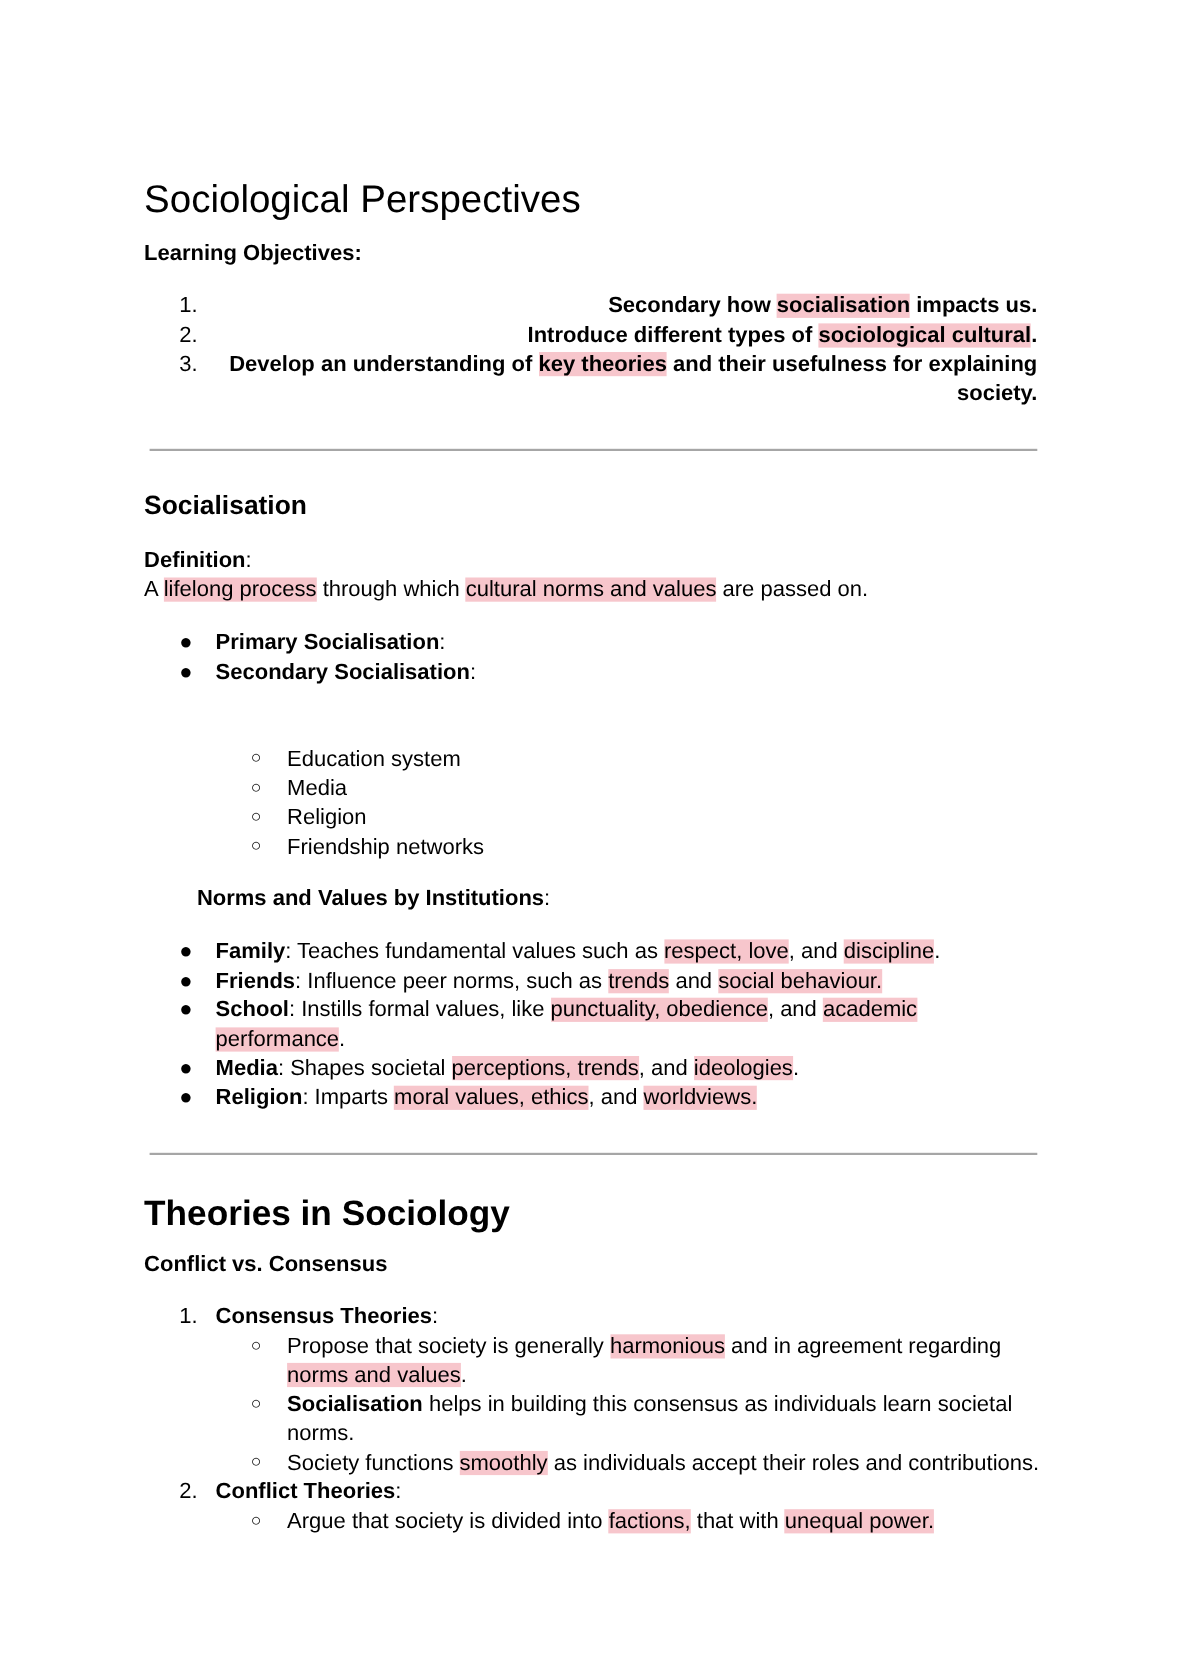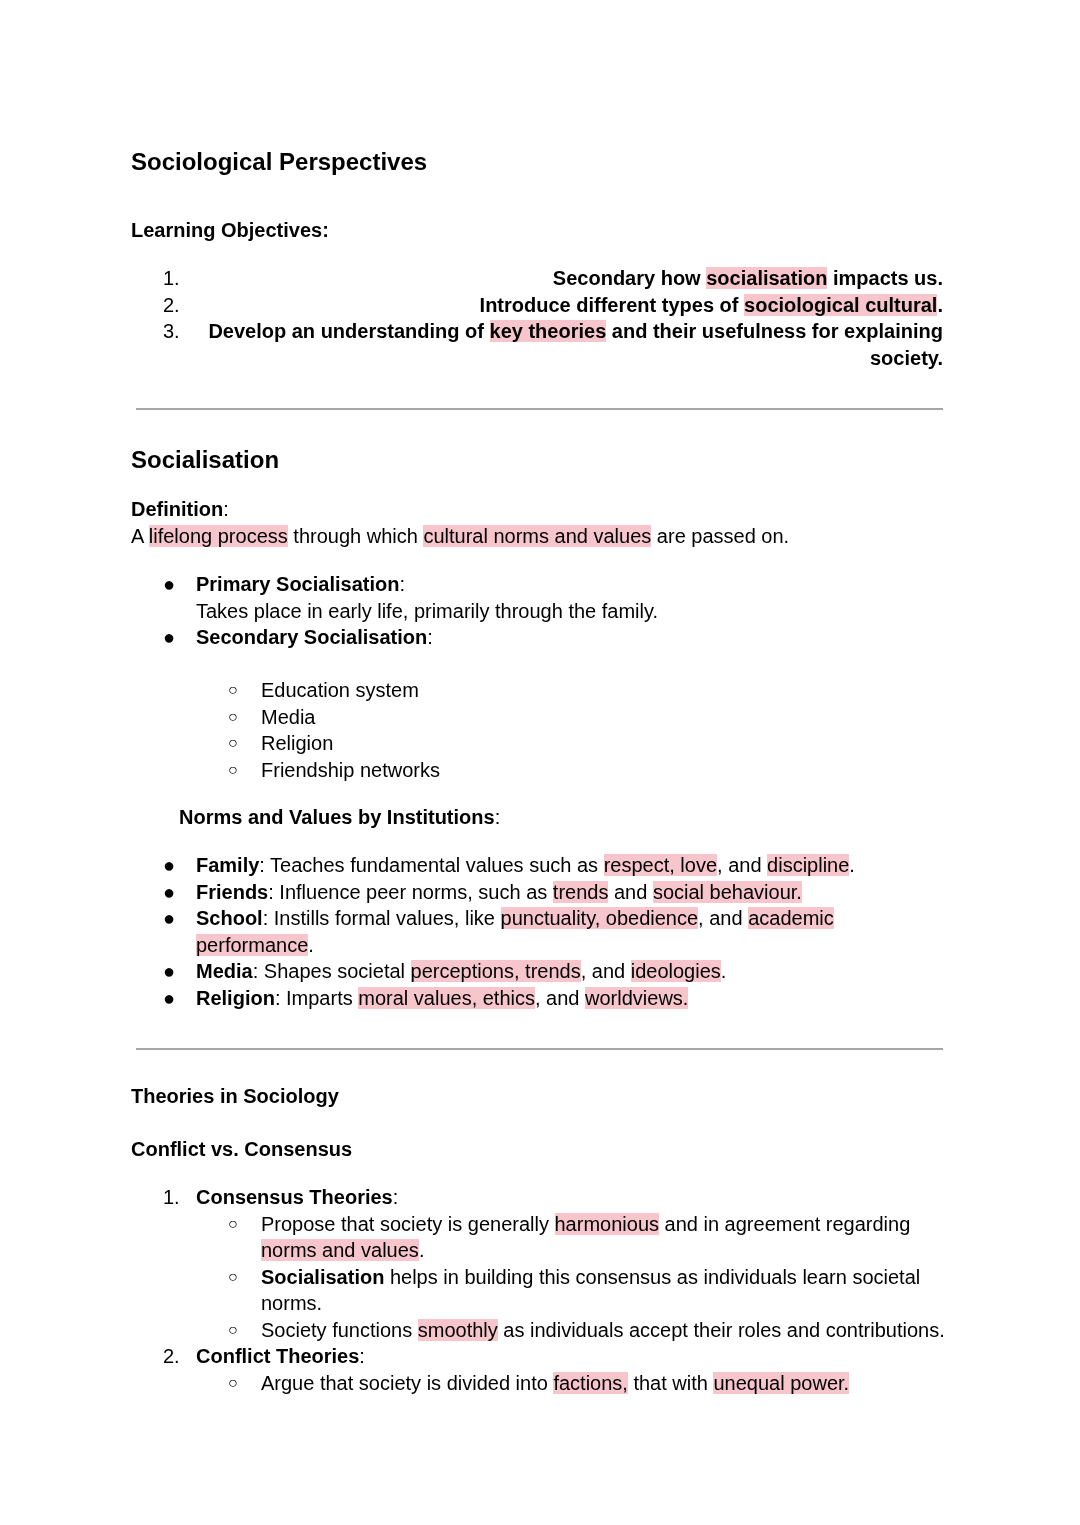--- a/index.html
+++ b/index.html
@@ -1,20 +1,20 @@
 <!DOCTYPE html>
 <html><head>
   <meta charset="utf-8">
   <style>
     html, body { margin: 0; padding: 0; background: #ffffff; }
     body {
       width: 1080px; height: 1525px; position: relative; overflow: hidden;
       font-family: "Liberation Sans", sans-serif; color: #000;
     }
-    .title { position: absolute; left: 131px; top: 140px; font-size: 24px; font-weight: bold; margin: 0; line-height: 44px; }
+    .title { position: absolute; left: 131px; top: 160px; font-size: 35px; font-weight: normal; margin: 0; line-height: 44px; }
     .h3 { font-size: 20px; font-weight: bold; margin: 0; }
     .abs { position: absolute; }
     .bold { font-weight: bold; text-align: right; }
     .txt { font-size: 20px; line-height: 26.5px; }
     .hl { background: #f7c6cc; }
     .hr { position: absolute; left: 136px; width: 807px; height: 2px; background: #a6a6a6; }
     ol, ul { margin: 0; padding: 0; list-style: none; }
     .li { position: relative; padding-left: 65px; }
     .marker { position: absolute; left: 32px; top: 0; }
     .sub { position: relative; padding-left: 130px; }
@@ -51,21 +51,20 @@
   <span class="bold">Definition</span><span>:</span>
 </div>
 <div class="abs txt" style="left:131px; top:523px;">
   <span>A </span><span class="hl">lifelong process</span><span> through which </span><span class="hl">cultural norms and values</span><span> are passed on.</span>
 </div>
 
 <ul class="abs txt" style="left:131px; top:571px; width:812px;">
   <li class="li">
     <span class="marker">●</span>
     <span class="bold">Primary Socialisation</span><span>:</span><br>
-    <span>Takes place in early life, primarily through the family.</span>
   </li>
   <li class="li">
     <span class="marker">●</span>
     <span class="bold">Secondary Socialisation</span><span>:</span><br>
   </li>
 </ul>
 <ul class="abs txt" style="left:131px; top:677px; width:812px;">
   <li class="sub"><span class="marker">○</span><span>Education system</span></li>
   <li class="sub"><span class="marker">○</span><span>Media</span></li>
   <li class="sub"><span class="marker">○</span><span>Religion</span></li>
@@ -95,21 +94,21 @@
     <span class="bold">Media</span><span>: Shapes societal </span><span class="hl">perceptions, trends</span><span>, and </span><span class="hl">ideologies</span><span>.</span>
   </li>
   <li class="li">
     <span class="marker">●</span>
     <span class="bold">Religion</span><span>: Imparts </span><span class="hl">moral values, ethics</span><span>, and </span><span class="hl">worldviews.</span>
   </li>
 </ul>
 
 <div class="hr" style="top:1048px;"></div>
 
-<h2 class="abs h3" style="left:131px; top:1085px; font-size:20px;">Theories in Sociology</h2>
+<h2 class="abs h3" style="left:131px; top:1085px; font-size:32px;">Theories in Sociology</h2>
 <div class="abs txt bold" style="left:131px; top:1136px;">Conflict vs. Consensus</div>
 
 <ol class="abs txt" style="left:131px; top:1184px; width:830px;">
   <li class="li">
     <span class="marker">1.</span>
     <span class="bold">Consensus Theories</span><span>:</span>
   </li>
   <li class="sub">
     <span class="marker">○</span>
     <span>Propose that society is generally </span><span class="hl">harmonious</span><span> and in agreement regarding</span><br>

